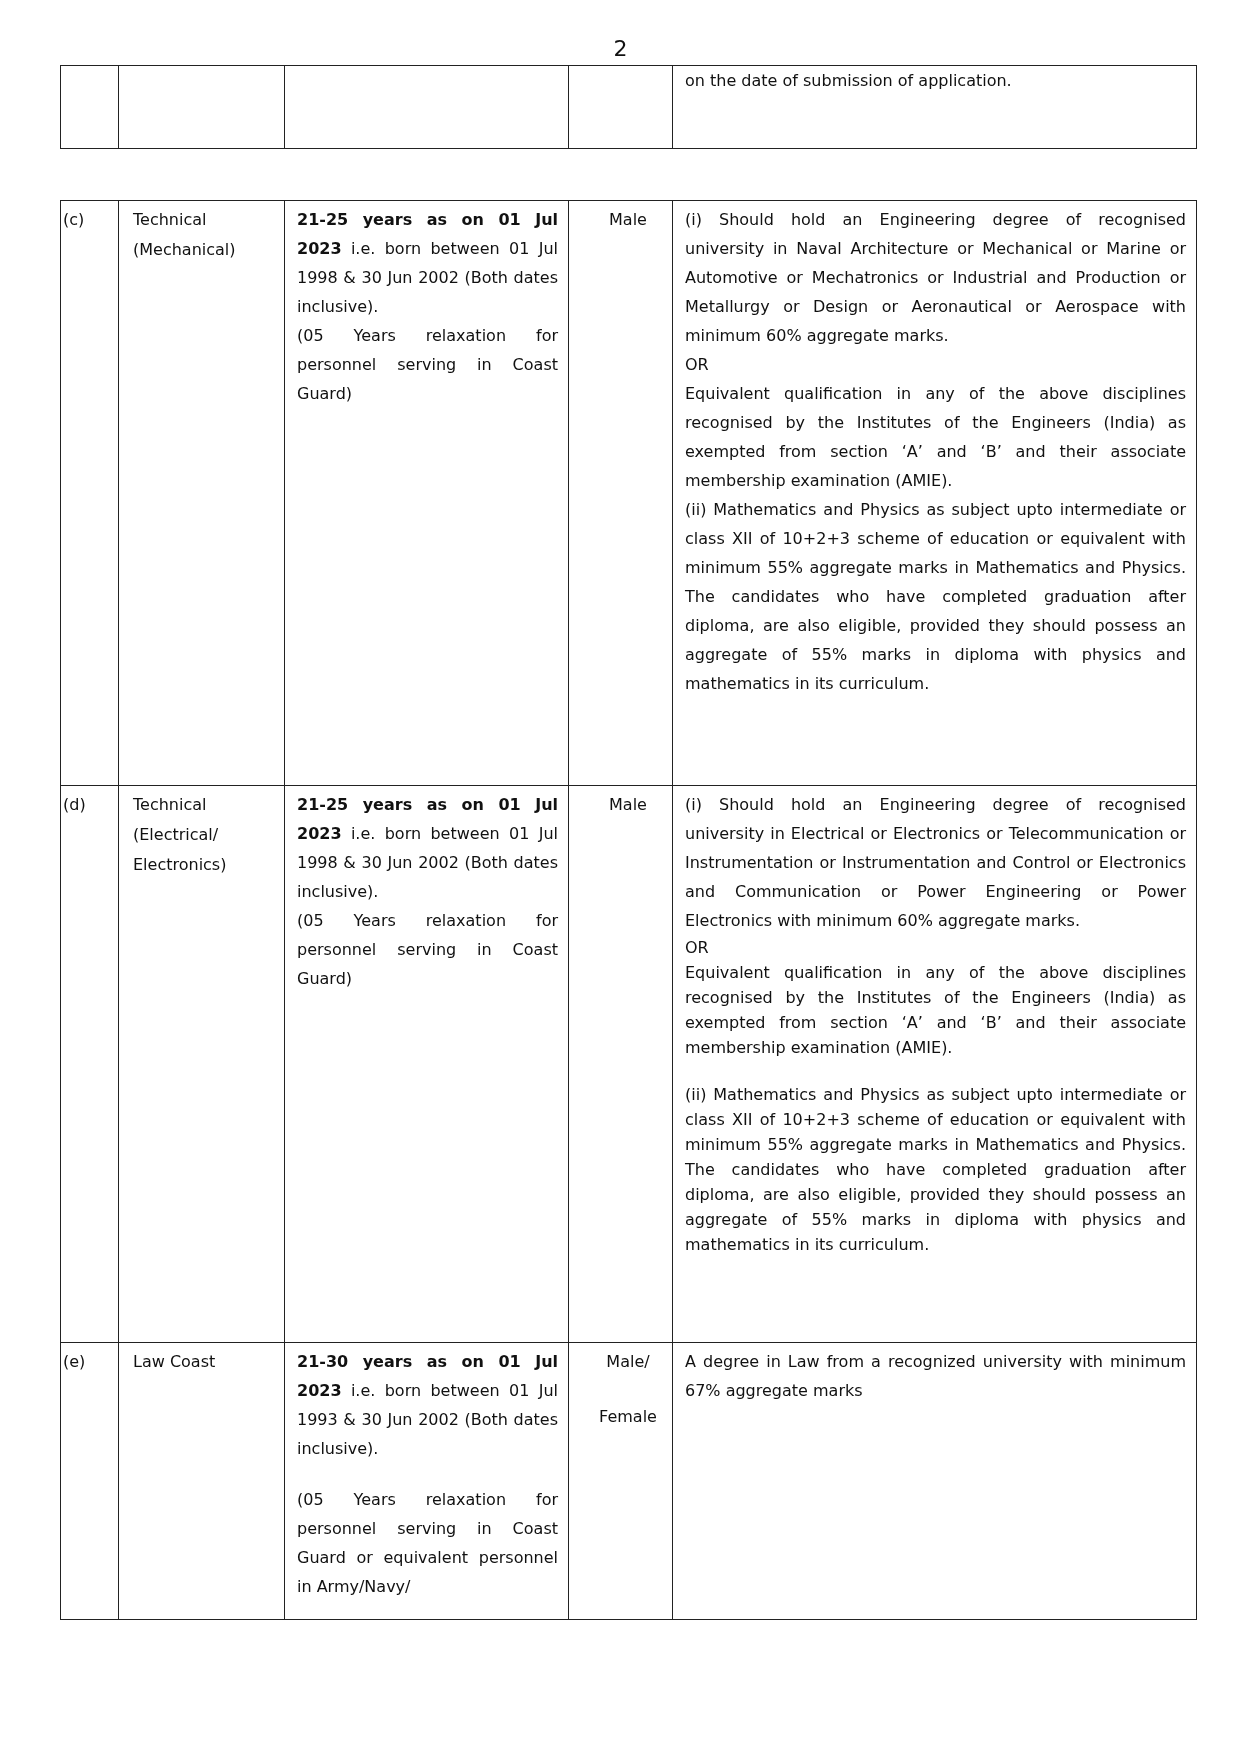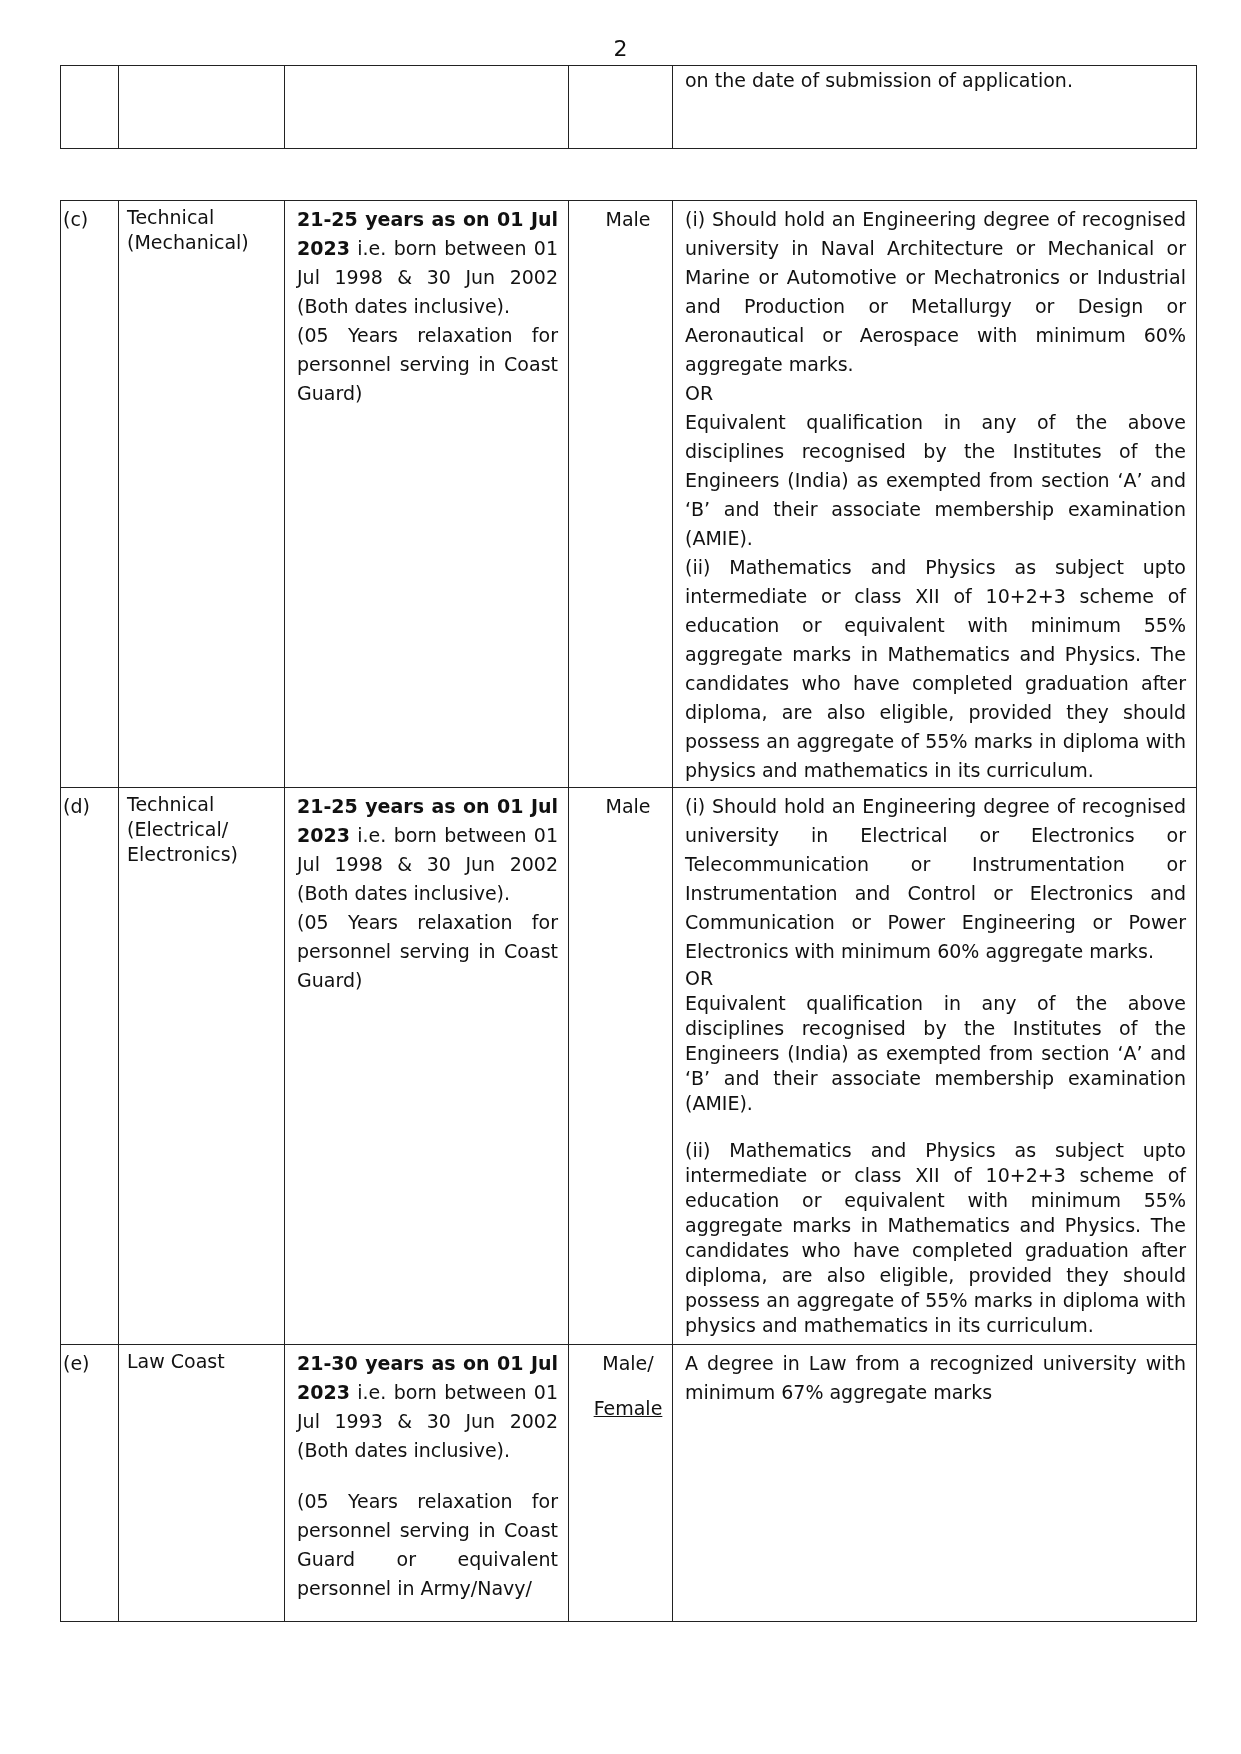--- a/index.html
+++ b/index.html
@@ -10,29 +10,29 @@
   .page-number {
     position: absolute; left: 0; width: 100%; top: 36px; text-align: center;
     font-size: 22px; line-height: 26px;
   }
   table {
     position: absolute; left: 60px; width: 1136px;
     border-collapse: collapse; table-layout: fixed;
   }
   td {
     border: 1.5px solid #222; vertical-align: top;
-    font-size: 19px; line-height: 29px; padding: 4px 8px 2px 8px;
+    font-size: 16px; line-height: 29px; padding: 4px 8px 2px 8px;
   }
   .t1 { top: 65px; }
   .t1 td { height: 80px; padding-top: 0; }
   .t2 { top: 200px; }
   col.c1 { width: 58px; } col.c2 { width: 166px; } col.c3 { width: 284px; }
   col.c4 { width: 104px; } col.c5 { width: 524px; }
   .sno { padding-left: 2px; }
-  .post { padding-left: 8px; line-height: 25px; }
+  .post { padding-left: 14px; line-height: 30px; }
   .age { text-align: justify; padding-left: 12px; padding-right: 10px; }
   .age p, .qual p { margin: 0; }
   .gender { text-align: center; padding-left: 19px; padding-right: 4px; }
   .qual { text-align: justify; padding-left: 12px; padding-right: 10px; }
   .or { }
   .tight { line-height: 25px; }
   .gap { height: 22px; }
   b { font-weight: bold; }
   .row-c td { height: 578px; }
   .row-d td { height: 550px; }
@@ -109,20 +109,20 @@
   <tr class="row-e">
     <td class="sno">(e)</td>
     <td class="post">Law Coast</td>
     <td class="age">
       <p><b>21-30 years as on 01 Jul 2023</b><span> i.e. born between 01 Jul 1993 &amp; 30 Jun 2002 (Both dates inclusive).</span></p>
       <div class="gap"></div>
       <p>(05 Years relaxation for personnel serving in Coast Guard or equivalent personnel in Army/Navy/</p>
     </td>
     <td class="gender gender-e">
       <div style="line-height:29px;">Male/</div>
-      <div style="line-height:29px;margin-top:16px;text-decoration:underline;">Female</div>
+      <div style="line-height:29px;margin-top:26px;">Female</div>
     </td>
     <td class="qual">
       <p>A degree in Law from a recognized university with minimum 67% aggregate marks</p>
     </td>
   </tr>
 </tbody>
   </table>
 
 </body></html>

